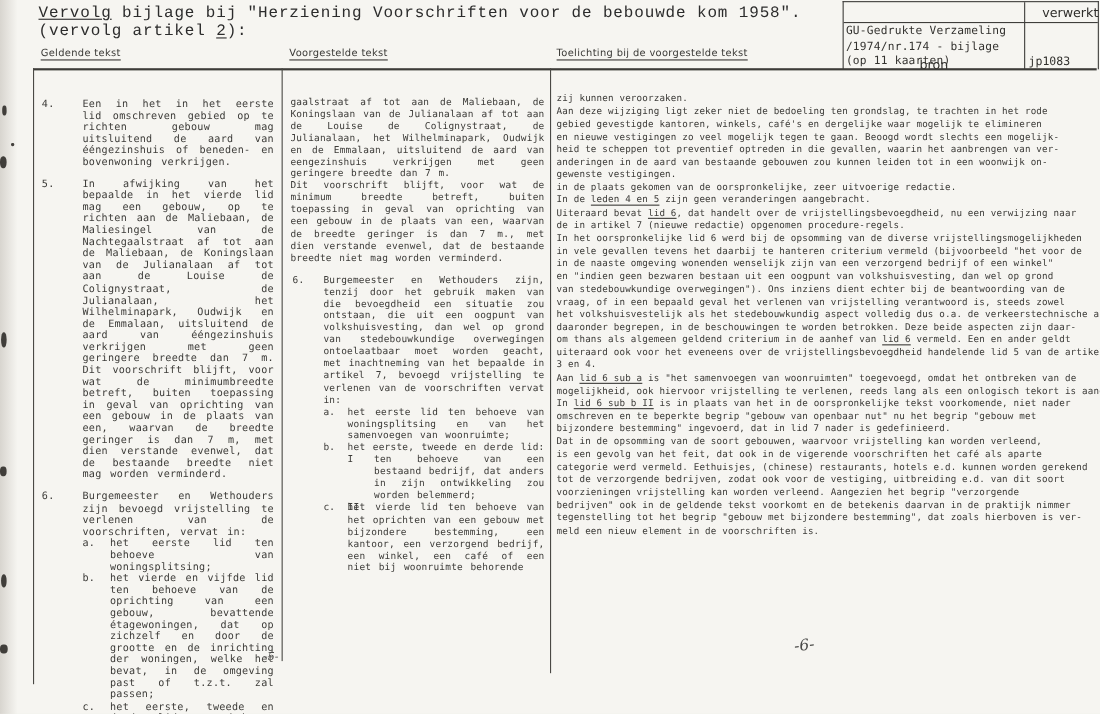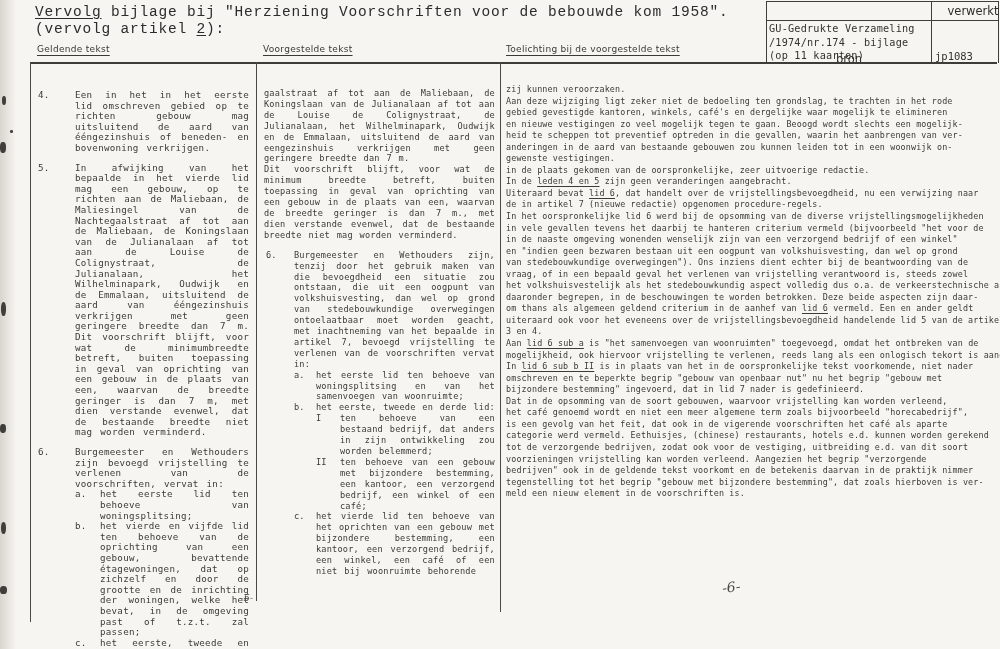--- a/index.html
+++ b/index.html
@@ -112,21 +112,21 @@
       <div class="entry l2"><span class="lbl">b.</span><span>het vierde en vijfde lid ten behoeve van de oprichting van een gebouw, bevattende étagewoningen, dat op zichzelf en door de grootte en de inrichting der woningen, welke het bevat, in de omgeving past of t.z.t. zal passen;</span></div>
       <div class="entry l2"><span class="lbl">c.</span><span>het eerste, tweede en derde lid ten behoeve van:</span></div>
     </div>
   <div class="colbody" id="col-mid-body">
       <div class="entry l0"><span>gaalstraat af tot aan de Maliebaan, de Koningslaan van de Julianalaan af tot aan de Louise de Colignystraat, de Julianalaan, het Wilhelminapark, Oudwijk en de Emmalaan, uitsluitend de aard van eengezinshuis verkrijgen met geen geringere breedte dan 7 m.</span></div>
       <div class="entry l0"><span>Dit voorschrift blijft, voor wat de minimum breedte betreft, buiten toepassing in geval van oprichting van een gebouw in de plaats van een, waarvan de breedte geringer is dan 7 m., met dien verstande evenwel, dat de bestaande breedte niet mag worden verminderd.</span></div>
       <div class="entry l1 gap"><span class="lbl">6.</span><span>Burgemeester en Wethouders zijn, tenzij door het gebruik maken van die bevoegdheid een situatie zou ontstaan, die uit een oogpunt van volkshuisvesting, dan wel op grond van stedebouwkundige overwegingen ontoelaatbaar moet worden geacht, met inachtneming van het bepaalde in artikel 7, bevoegd vrijstelling te verlenen van de voorschriften vervat in:</span></div>
       <div class="entry l2"><span class="lbl">a.</span><span>het eerste lid ten behoeve van woningsplitsing en van het samenvoegen van woonruimte;</span></div>
       <div class="entry l2"><span class="lbl">b.</span><span>het eerste, tweede en derde lid:</span></div>
       <div class="entry l3"><span class="lbl">I</span><span>ten behoeve van een bestaand bedrijf, dat anders in zijn ontwikkeling zou worden belemmerd;</span></div>
-      <div class="entry l3"><span class="lbl">II</span><span>ten behoeve van een gebouw met bijzondere bestemming, een kantoor, een verzorgend bedrijf, een winkel of een café;</span></div>
+      <div class="entry l3"><span class="lbl">II</span></div>
       <div class="entry l2"><span class="lbl">c.</span><span>het vierde lid ten behoeve van het oprichten van een gebouw met bijzondere bestemming, een kantoor, een verzorgend bedrijf, een winkel, een café of een niet bij woonruimte behorende</span></div>
     </div>
   <div class="colbody" id="col-right-body">
       <div class="tline">zij kunnen veroorzaken.</div>
       <div class="tline">Aan deze wijziging ligt zeker niet de bedoeling ten grondslag, te trachten in het rode</div>
       <div class="tline">gebied gevestigde kantoren, winkels, café's en dergelijke waar mogelijk te elimineren</div>
       <div class="tline">en nieuwe vestigingen zo veel mogelijk tegen te gaan. Beoogd wordt slechts een mogelijk-</div>
       <div class="tline">heid te scheppen tot preventief optreden in die gevallen, waarin het aanbrengen van ver-</div>
       <div class="tline">anderingen in de aard van bestaande gebouwen zou kunnen leiden tot in een woonwijk on-</div>
       <div class="tline">gewenste vestigingen.</div>
@@ -144,21 +144,20 @@
       <div class="tline">daaronder begrepen, in de beschouwingen te worden betrokken. Deze beide aspecten zijn daar-</div>
       <div class="tline">om thans als algemeen geldend criterium in de aanhef van <span class="u">lid 6</span> vermeld. Een en ander geldt</div>
       <div class="tline">uiteraard ook voor het eveneens over de vrijstellingsbevoegdheid handelende lid 5 van de artikelen</div>
       <div class="tline">3 en 4.</div>
       <div class="tline">Aan <span class="u">lid 6 sub a</span> is "het samenvoegen van woonruimten" toegevoegd, omdat het ontbreken van de</div>
       <div class="tline">mogelijkheid, ook hiervoor vrijstelling te verlenen, reeds lang als een onlogisch tekort is aangevoeld.</div>
       <div class="tline">In <span class="u">lid 6 sub b II</span> is in plaats van het in de oorspronkelijke tekst voorkomende, niet nader</div>
       <div class="tline">omschreven en te beperkte begrip "gebouw van openbaar nut" nu het begrip "gebouw met</div>
       <div class="tline">bijzondere bestemming" ingevoerd, dat in lid 7 nader is gedefinieerd.</div>
       <div class="tline">Dat in de opsomming van de soort gebouwen, waarvoor vrijstelling kan worden verleend,</div>
-      <div class="tline">het café genoemd wordt en niet een meer algemene term zoals bijvoorbeeld "horecabedrijf",</div>
       <div class="tline">is een gevolg van het feit, dat ook in de vigerende voorschriften het café als aparte</div>
       <div class="tline">categorie werd vermeld. Eethuisjes, (chinese) restaurants, hotels e.d. kunnen worden gerekend</div>
       <div class="tline">tot de verzorgende bedrijven, zodat ook voor de vestiging, uitbreiding e.d. van dit soort</div>
       <div class="tline">voorzieningen vrijstelling kan worden verleend. Aangezien het begrip "verzorgende</div>
       <div class="tline">bedrijven" ook in de geldende tekst voorkomt en de betekenis daarvan in de praktijk nimmer</div>
       <div class="tline">tegenstelling tot het begrip "gebouw met bijzondere bestemming", dat zoals hierboven is ver-</div>
       <div class="tline">meld een nieuw element in de voorschriften is.</div>
     </div>
 
   <div class="pg" id="pg-left">-5-</div>

